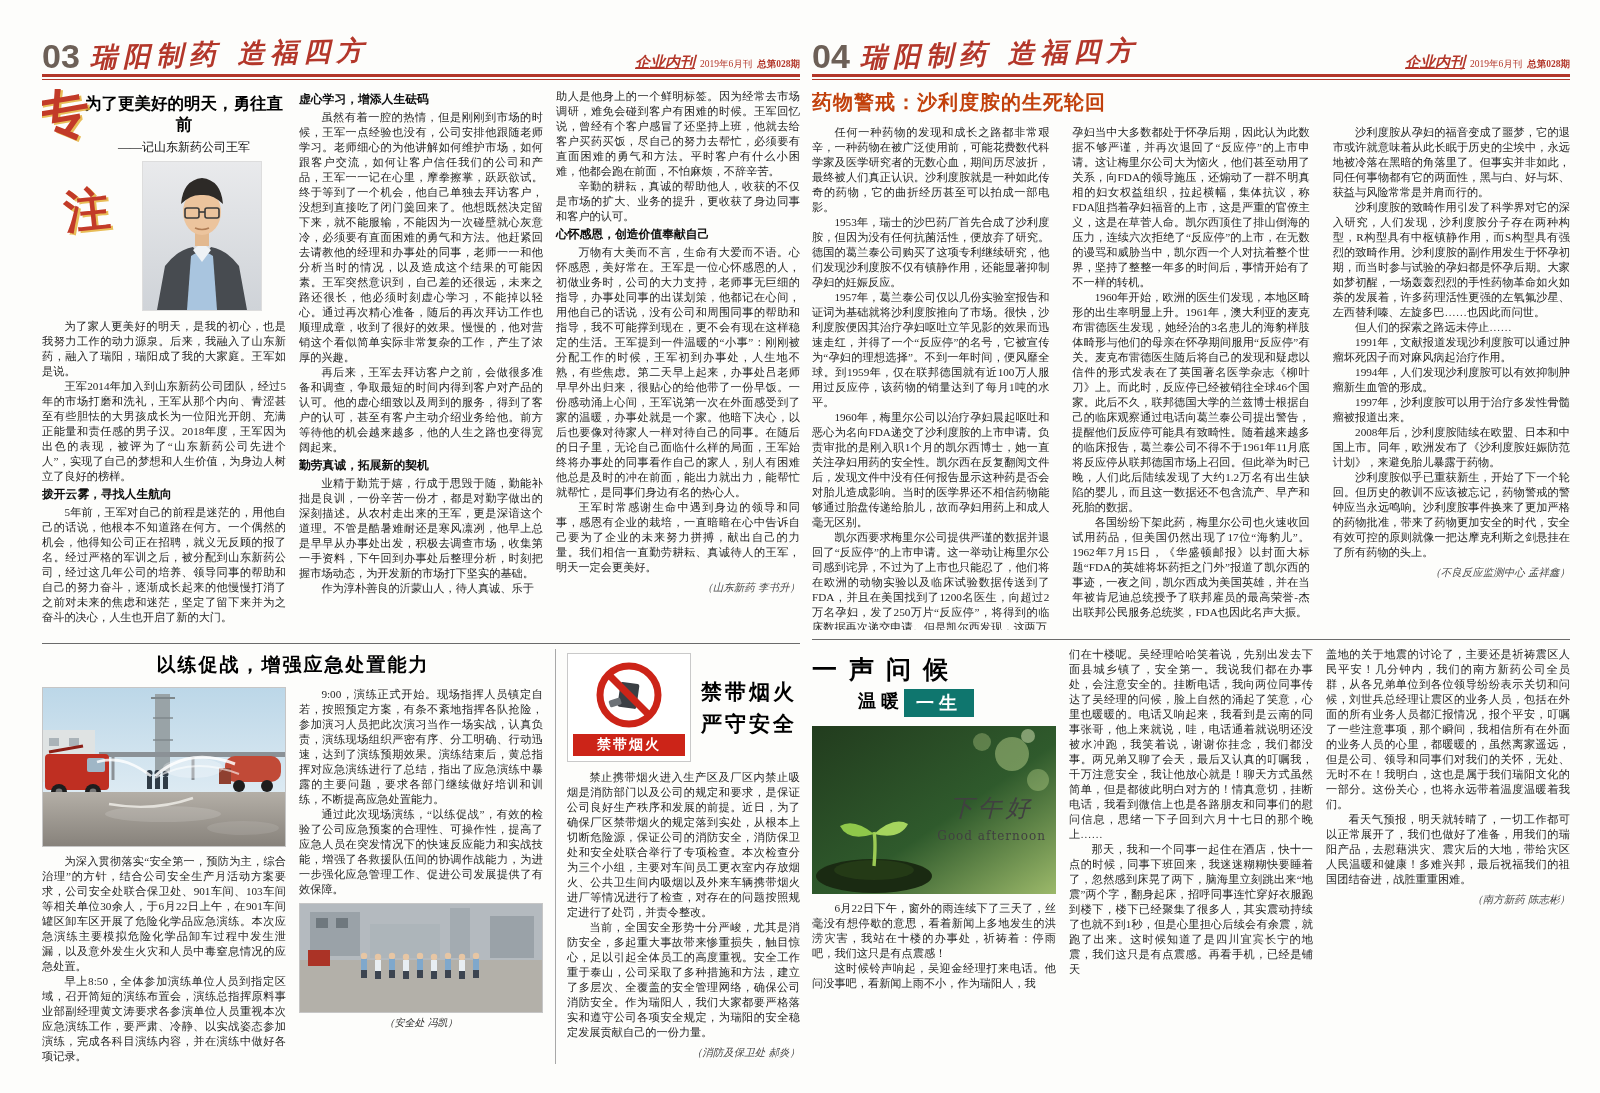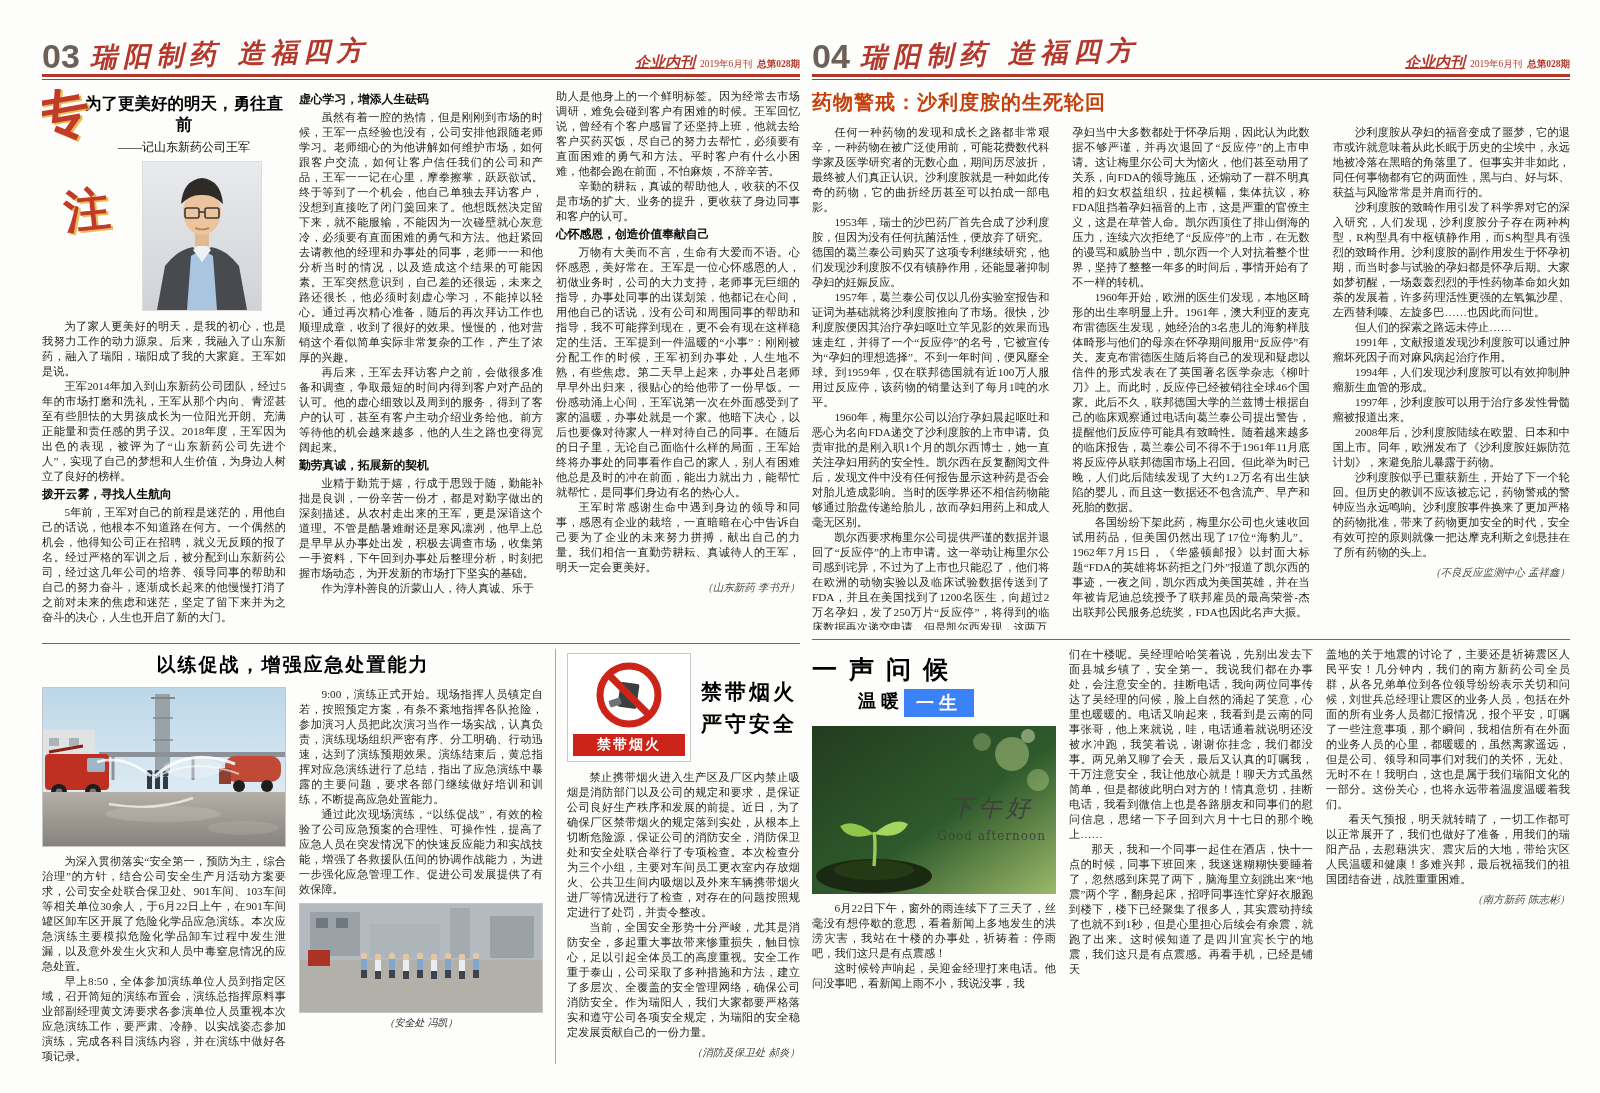--- a/index.html
+++ b/index.html
@@ -71,21 +71,21 @@
               font-family:"Liberation Sans",sans-serif;letter-spacing:1px;}
   .dcols{display:flex;gap:23px;height:505px;overflow:hidden;}
   .dgcol{width:244px;}
   .greet{display:flex;gap:13px;margin-top:7px;height:408px;overflow:hidden;}
   .gcol{width:244px;}
   .gh1{font-size:25px;font-weight:bold;letter-spacing:12px;margin:6px 0 2px;color:#000;
        font-family:"Liberation Sans",sans-serif;}
   .gh2row{display:flex;align-items:flex-start;margin:3px 0 9px 46px;}
   .gh2{font-size:18px;font-weight:bold;letter-spacing:5px;color:#000;
        font-family:"Liberation Sans",sans-serif;}
-  .gh3{background:#3b82f6;color:#fff;font-size:18px;font-weight:bold;padding:2px 12px;
+  .gh3{background:#0f766e;color:#fff;font-size:18px;font-weight:bold;padding:2px 12px;
        letter-spacing:5px;font-family:"Liberation Sans",sans-serif;}
   .gimg{position:relative;width:244px;height:168px;margin-bottom:7px;}
   .gimg svg{display:block;}
   .gimg-txt{position:absolute;right:10px;top:66px;color:#404040;text-align:center;}
   .gimg-cn{font-size:24px;font-family:"DejaVu Serif",serif;font-style:italic;letter-spacing:4px;}
   .gimg-en{font-size:12px;font-family:"DejaVu Serif",serif;margin-top:5px;letter-spacing:1px;}
 </style>
 </head>
 <body>
 
@@ -376,21 +376,21 @@
           <path d="M62 140 Q64 116 62 106" stroke="#9ccb54" stroke-width="3.4" fill="none"></path>
           <path d="M62 108 Q42 92 28 100 Q36 116 62 108 Z" fill="#8fc74a"></path>
           <path d="M62 108 Q82 90 96 98 Q88 114 62 108 Z" fill="#a5d55e"></path>
         </svg>
         <div class="gimg-txt">
           <div class="gimg-cn">下午好</div>
           <div class="gimg-en">Good afternoon</div>
         </div>
       </div>
       <p class="bt">6月22日下午，窗外的雨连续下了三天了，丝毫没有想停歇的意思，看着新闻上多地发生的洪涝灾害，我站在十楼的办事处，祈祷着：停雨吧，我们这只是有点震感！</p>
-      <p class="bt">这时候铃声响起，吴迎金经理打来电话。他问没事吧，看新闻上雨不小，我说没事，我</p>
+      <p class="bt">这时候铃声响起，吴迎金经理打来电话。他问没事吧，看新闻上雨不小，作为瑞阳人，我</p>
     </div>
     <div class="gcol">
       <p class="bt" style="text-indent:0">们在十楼呢。吴经理哈哈笑着说，先别出发去下面县城乡镇了，安全第一。我说我们都在办事处，会注意安全的。挂断电话，我向两位同事传达了吴经理的问候，脸上自然的涌起了笑意，心里也暖暖的。电话又响起来，我看到是云南的同事张哥，他上来就说，哇，电话通着就说明还没被水冲跑，我笑着说，谢谢你挂念，我们都没事。两兄弟又聊了会天，最后又认真的叮嘱我，千万注意安全，我让他放心就是！聊天方式虽然简单，但是都彼此明白对方的！情真意切，挂断电话，我看到微信上也是各路朋友和同事们的慰问信息，思绪一下子回到六月十七日的那个晚上……</p>
       <p class="bt">那天，我和一个同事一起住在酒店，快十一点的时候，同事下班回来，我迷迷糊糊快要睡着了，忽然感到床晃了两下，脑海里立刻跳出来“地震”两个字，翻身起床，招呼同事连忙穿好衣服跑到楼下，楼下已经聚集了很多人，其实震动持续了也就不到1秒，但是心里担心后续会有余震，就跑了出来。这时候知道了是四川宜宾长宁的地震，我们这只是有点震感。再看手机，已经是铺天</p>
     </div>
     <div class="gcol">
       <p class="bt" style="text-indent:0">盖地的关于地震的讨论了，主要还是祈祷震区人民平安！几分钟内，我们的南方新药公司全员群，从各兄弟单位到各位领导纷纷表示关切和问候，刘世兵总经理让震区的业务人员，包括在外面的所有业务人员都汇报情况，报个平安，叮嘱了一些注意事项，那个瞬间，我相信所有在外面的业务人员的心里，都暖暖的，虽然离家遥远，但是公司、领导和同事们对我们的关怀，无处、无时不在！我明白，这也是属于我们瑞阳文化的一部分。这份关心，也将永远带着温度温暖着我们。</p>
       <p class="bt">看天气预报，明天就转晴了，一切工作都可以正常展开了，我们也做好了准备，用我们的瑞阳产品，去慰藉洪灾、震灾后的大地，带给灾区人民温暖和健康！多难兴邦，最后祝福我们的祖国团结奋进，战胜重重困难。</p>
       <div class="sig">（南方新药  陈志彬）</div>
     </div>

